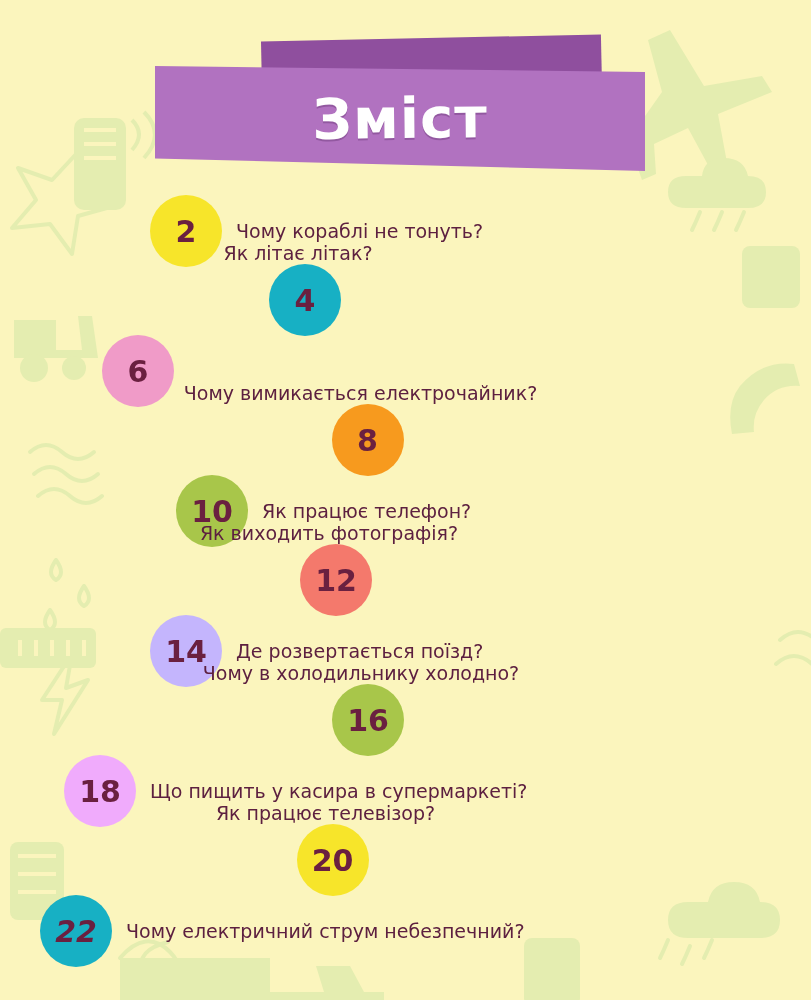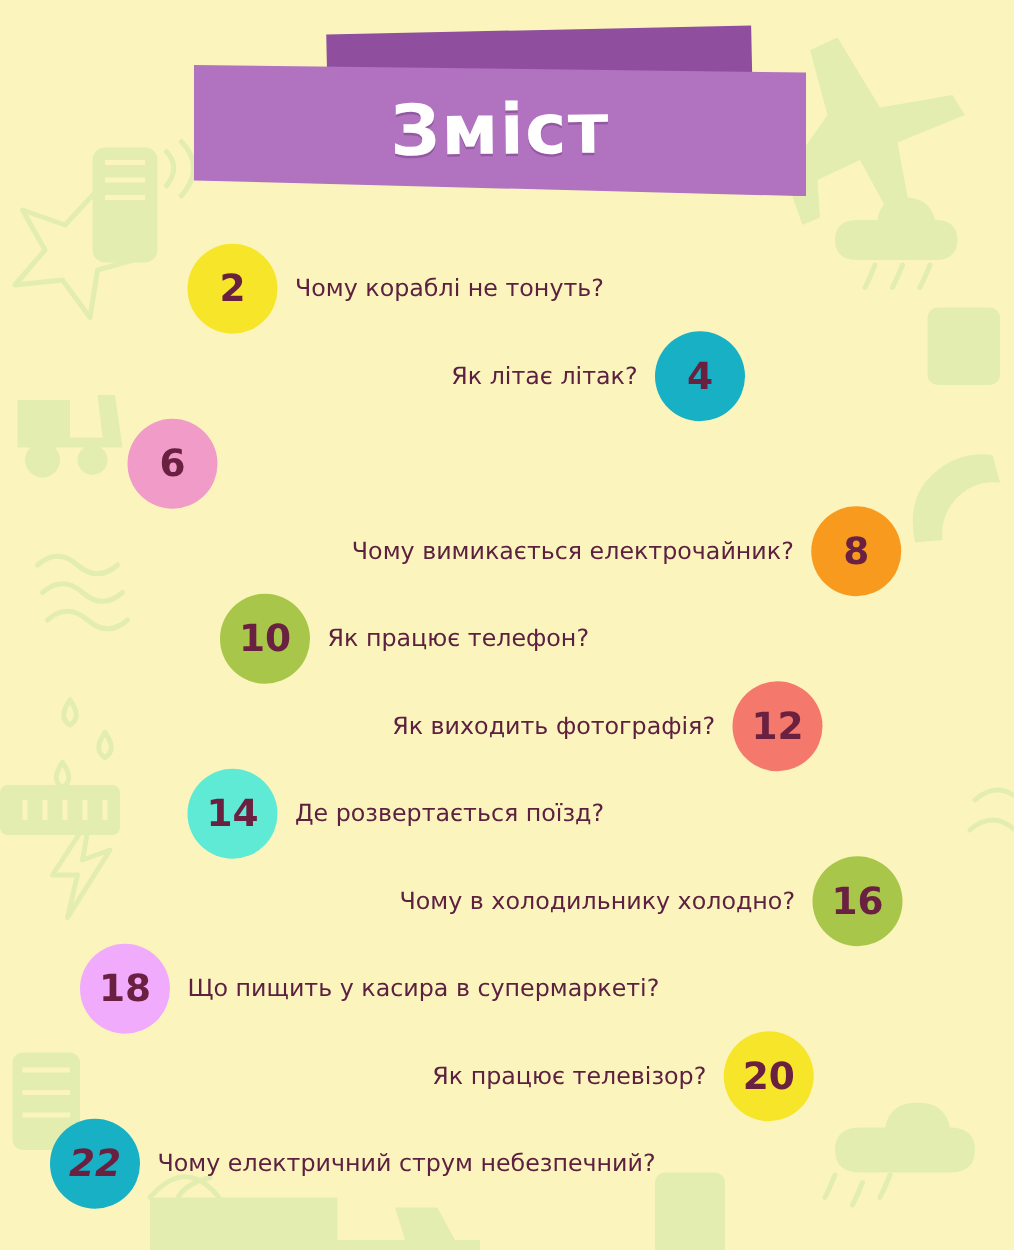--- a/index.html
+++ b/index.html
@@ -20,21 +20,21 @@
     position: absolute;
     inset: 0;
     width: 811px;
     height: 1000px;
     pointer-events: none;
   }
 
   
   #banner-wrap {
     position: absolute;
-    top: 24px;
+    top: 38px;
     left: 0;
     width: 811px;
     height: 145px;
     text-align: center;
   }
   #banner-back {
     position: absolute;
     left: 262px;
     top: 0px;
     width: 340px;
@@ -80,20 +80,21 @@
     position: relative;
     height: 70px;
     display: flex;
     align-items: center;
   }
   .toc-row.left {
     justify-content: flex-start;
   }
   .toc-row.right {
     justify-content: flex-end;
+    flex-direction: column;
   }
   .bubble {
     width: 72px;
     height: 72px;
     border-radius: 50%;
     flex: 0 0 auto;
     display: flex;
     align-items: center;
     justify-content: center;
     color: #6a2040;
@@ -208,21 +209,21 @@
     </div>
     <div class="toc-row left" style="padding-left: 176px;">
       <div class="bubble" style="background: rgb(168, 198, 74);">10</div>
       <div class="entry-title">Як працює телефон?</div>
     </div>
     <div class="toc-row right" style="padding-right: 153px;">
       <div class="entry-title">Як виходить фотографія?</div>
       <div class="bubble" style="background: rgb(244, 121, 108);">12</div>
     </div>
     <div class="toc-row left" style="padding-left: 150px;">
-      <div class="bubble" style="background: #5eead4;">14</div>
+      <div class="bubble" style="background: #c4b5fd;">14</div>
       <div class="entry-title">Де розвертається поїзд?</div>
     </div>
     <div class="toc-row right" style="padding-right: 89px;">
       <div class="entry-title">Чому в холодильнику холодно?</div>
       <div class="bubble" style="background: rgb(168, 198, 74);">16</div>
     </div>
     <div class="toc-row left" style="padding-left: 64px;">
       <div class="bubble" style="background: #f0abfc;">18</div>
       <div class="entry-title">Що пищить у касира в супермаркеті?</div>
     </div>

